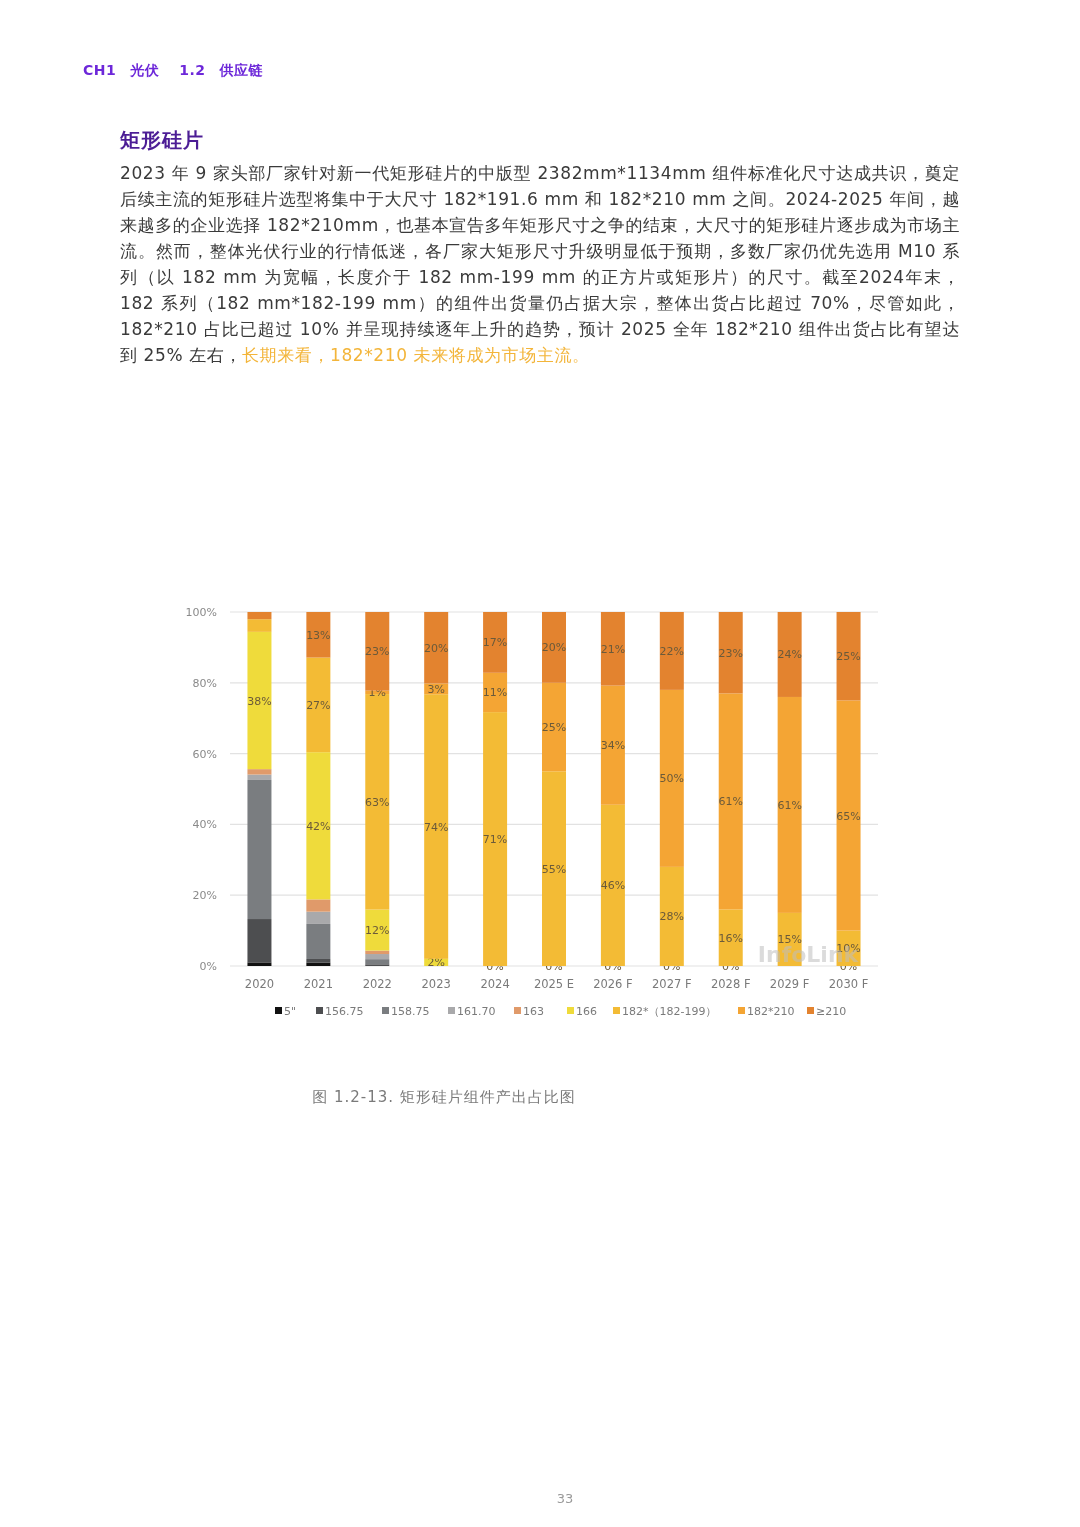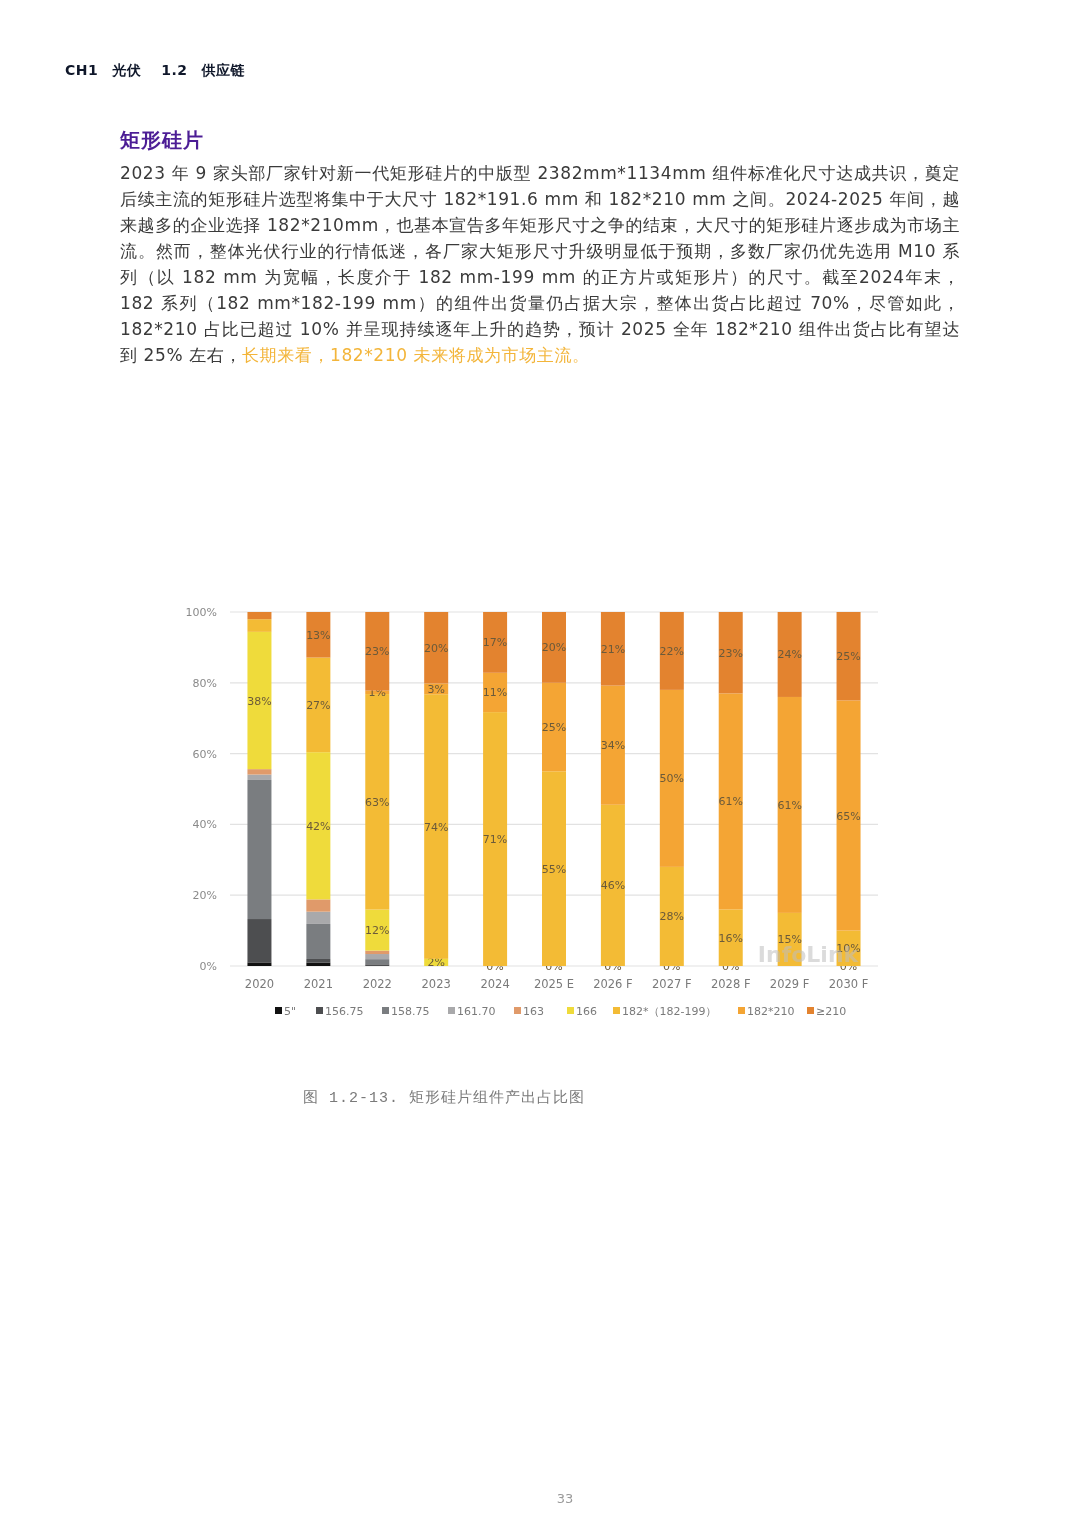--- a/index.html
+++ b/index.html
@@ -1,24 +1,24 @@
 <!DOCTYPE html>
 <html><head>
 <meta charset="utf-8">
 <style>
   html, body { margin: 0; padding: 0; background: #ffffff; }
   body { width: 1080px; height: 1527px; position: relative; overflow: hidden;
          font-family: "DejaVu Sans", "Liberation Sans", sans-serif; }
-  .header { position: absolute; left: 65px; top: 62px; font-size: 14px; color: #0f172a; font-weight: bold; letter-spacing: 0.5px; }
+  .header { position: absolute; left: 83px; top: 62px; font-size: 14px; color: #6d28d9; font-weight: bold; letter-spacing: 0.5px; }
   .header span { margin-right: 14px; }
   .section-title { position: absolute; left: 120px; top: 127px; font-size: 20px; font-weight: bold; color: #4c1d95; letter-spacing: 1px; }
   .body-text { position: absolute; left: 120px; top: 160px; width: 840px; font-size: 17px; line-height: 26px; color: #3a3a3a; text-align: justify; letter-spacing: 0.6px; }
   .highlight { color: #f3b53a; }
   .chart { position: absolute; left: 180px; top: 600px; width: 720px; height: 440px; }
-  .caption { position: absolute; left: 0; width: 888px; top: 1088px; text-align: center; font-size: 15px; color: #7a7a7a; letter-spacing: 1px; font-family: Liberation Mono, monospace; }
+  .caption { position: absolute; left: 0; width: 888px; top: 1088px; text-align: center; font-size: 15px; color: #7a7a7a; letter-spacing: 1px; }
   .page-num { position: absolute; left: 13px; width: 1080px; top: 1491px; text-align: center; font-size: 13px; color: #9a9a9a; padding-left: 12px; }
   svg text { font-family: "DejaVu Sans", "Liberation Sans", sans-serif; }
 </style>
 </head>
 <body>
 
 <div class="header">
   <span>CH1</span><span>光伏</span><span style="margin-left:6px">1.2</span><span>供应链</span>
 </div>
 

